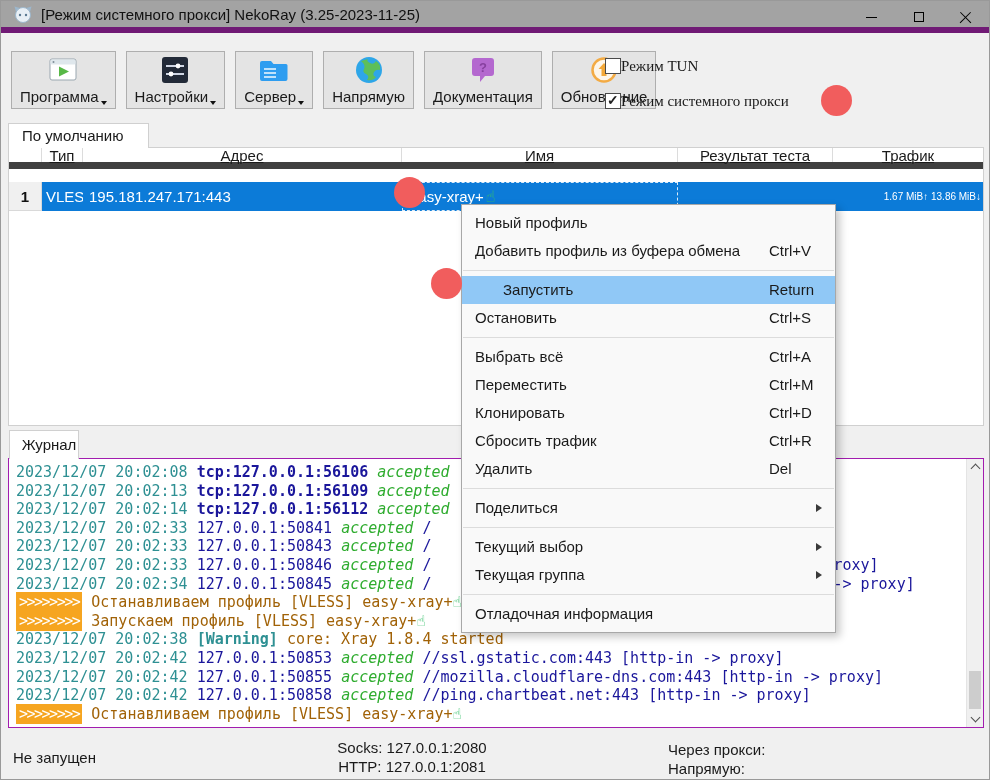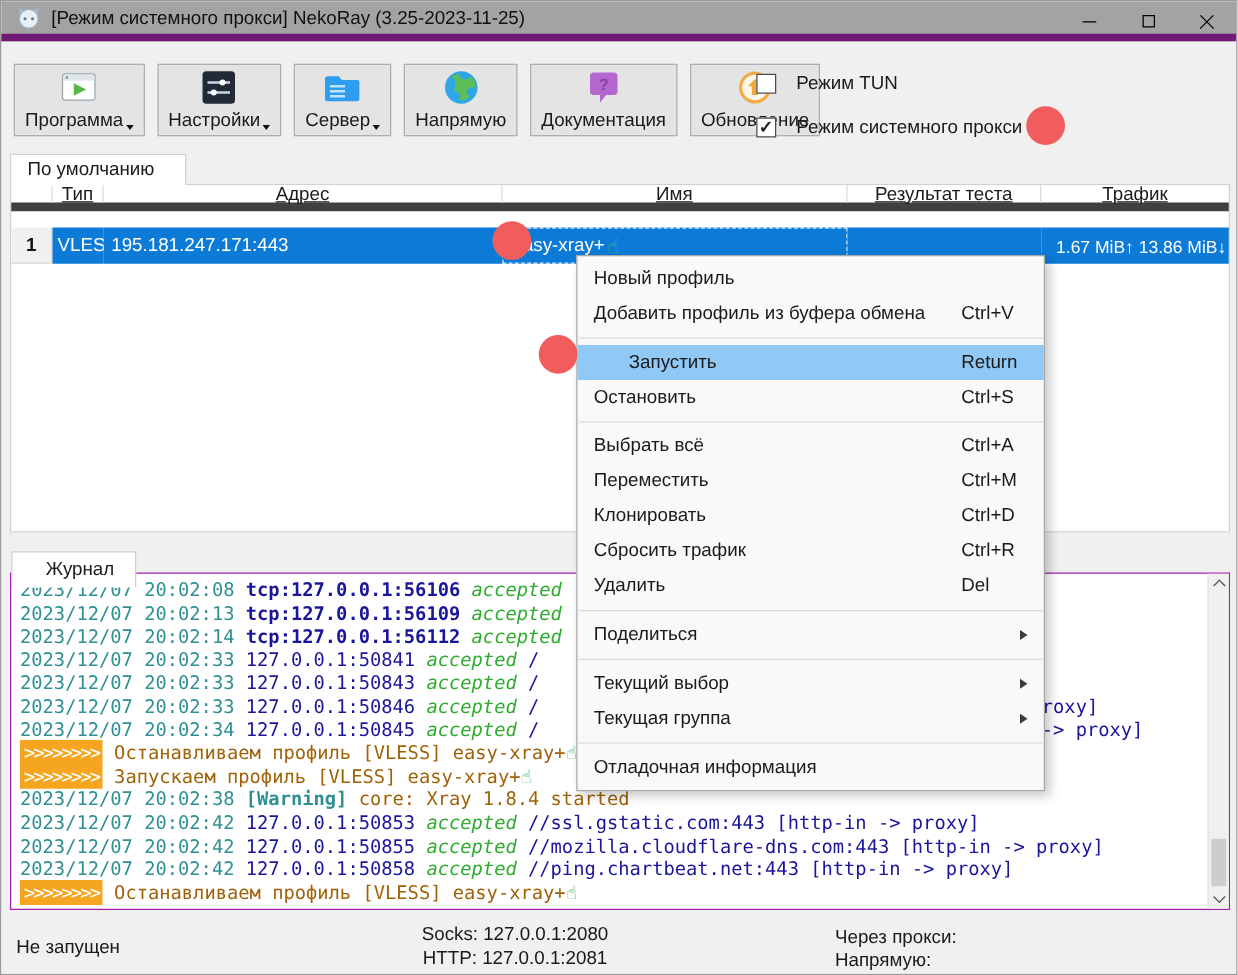--- a/index.html
+++ b/index.html
@@ -25,21 +25,21 @@
   
   .toolbar{ position:absolute; left:10px; top:50px; display:flex; gap:10px; }
   .tbtn{ height:58px; background:#e4e4e4; border:1px solid #aeaeae; padding:0 8px;
     display:flex; flex-direction:column; align-items:center; }
   .tbtn-icon{ height:32px; margin-top:2px; display:flex; align-items:center; }
   .tbtn-label{ font-size:15px; line-height:17px; margin-top:2px; white-space:nowrap; }
   .dd{ display:inline-block; width:0; height:0; border-top:4px solid #111;
     border-left:3.5px solid transparent; border-right:3.5px solid transparent;
     margin-left:2px; vertical-align:-3px; }
   .checkbox-col{ position:absolute; left:604px; top:57px; }
-  .cbrow{ display:flex; align-items:center; gap:16px; height:17px; margin-bottom:18px; }
+  .cbrow{ display:flex; gap:0; height:17px; margin-bottom:18px;font-family:Liberation Serif, serif; }
   .cbox{ width:16px; height:16px; background:#fff; border:1px solid #4a4a4a; position:relative; flex:0 0 16px;}
   .cbox.checked::after{ content:"✓"; position:absolute; left:1px; top:-2px; font-size:14px; font-weight:bold; color:#222; }
   .cblabel{ font-size:15px; white-space:nowrap; }
   
   .group-tab{ position:absolute; left:7px; top:122px; width:141px; height:25px; background:#fff;
     border:1px solid #d0d0d0; border-bottom:none; z-index:2; font-size:15px; line-height:24px; padding-left:13px; }
   .table-panel{ position:absolute; left:7px; top:146px; width:976px; height:279px; background:#fff;
     border:1px solid #d0d0d0; z-index:1; }
   .thead{ position:absolute; left:0; top:0; right:0; height:21px; display:flex; border-bottom:7px solid #404040;text-decoration:underline; }
   .th{ font-size:15px; display:flex; align-items:center; justify-content:center; border-right:1px solid #dcdcdc; }
@@ -47,25 +47,25 @@
   .c-corner{ width:33px; } .c-type{ width:41px; } .c-addr{ width:319px; }
   .c-name{ width:276px; } .c-test{ width:155px; } .c-traffic{ flex:1; }
   .trow{ position:absolute; left:0; top:34px; right:0; height:29px; display:flex; }
   .td{ display:flex; align-items:center; font-size:15px; color:#fff; background:var(--selection,#0c7bd8); }
   .td.rownum{ width:33px; background:#f0f0f0; color:#111; font-weight:bold; justify-content:center;
     border-right:1px solid #d9d9d9; border-bottom:1px solid #d9d9d9; }
   .td.t-type{ width:41px; padding-left:4px; }
   .td.t-addr{ width:319px; padding-left:6px; }
   .td.t-name{ width:276px; padding-left:7px; border:1px dashed rgba(255,255,255,.85); }
   .td.t-test{ width:155px; }
-  .td.t-traffic{ flex:1; font-size:14px; justify-content:flex-end; padding-right:2px; white-space:nowrap; }
+  .td.t-traffic{ flex:1; font-size:10px; justify-content:flex-end; padding-right:2px; white-space:nowrap; }
   .cursor-glyph{ color:#37c06a; font-size:16px; margin-left:2px; font-family:"DejaVu Sans",sans-serif; }
   
   .log-tab{ position:absolute; font-size:15px; text-align:center; }
-  .log-tab.active{ left:8px; top:440px; width:100px; height:29px; background:#fff;
+  .log-tab.active{ left:8px; top:429px; width:70px; height:29px; background:#fff;
     border:1px solid #d0d0d0; border-bottom:none; z-index:3; line-height:28px;padding-left:10px; }
   .log-tab.inactive{ left:94px; top:432px; width:122px; height:26px; background:#f0f0f0;
     border:1px solid #d0d0d0; border-bottom:none; z-index:1; line-height:25px; }
   .log-box{ position:absolute; left:7px; top:457px; width:976px; height:270px; background:#fff;
     border:1px solid #a21caf; z-index:2; }
   .log-content{ position:absolute; left:0; top:0; right:17px; bottom:0; padding:4px 0 0 7px; overflow:hidden;
     font-family:"DejaVu Sans Mono", monospace; font-size:15px; }
   .log-line{ height:18.6px; white-space:pre; overflow:visible; }
   .seg-ts{ color:var(--log-ts,#2e9093); }
   .seg-tcp{ color:var(--log-link,#1a169b); font-weight:bold; }

